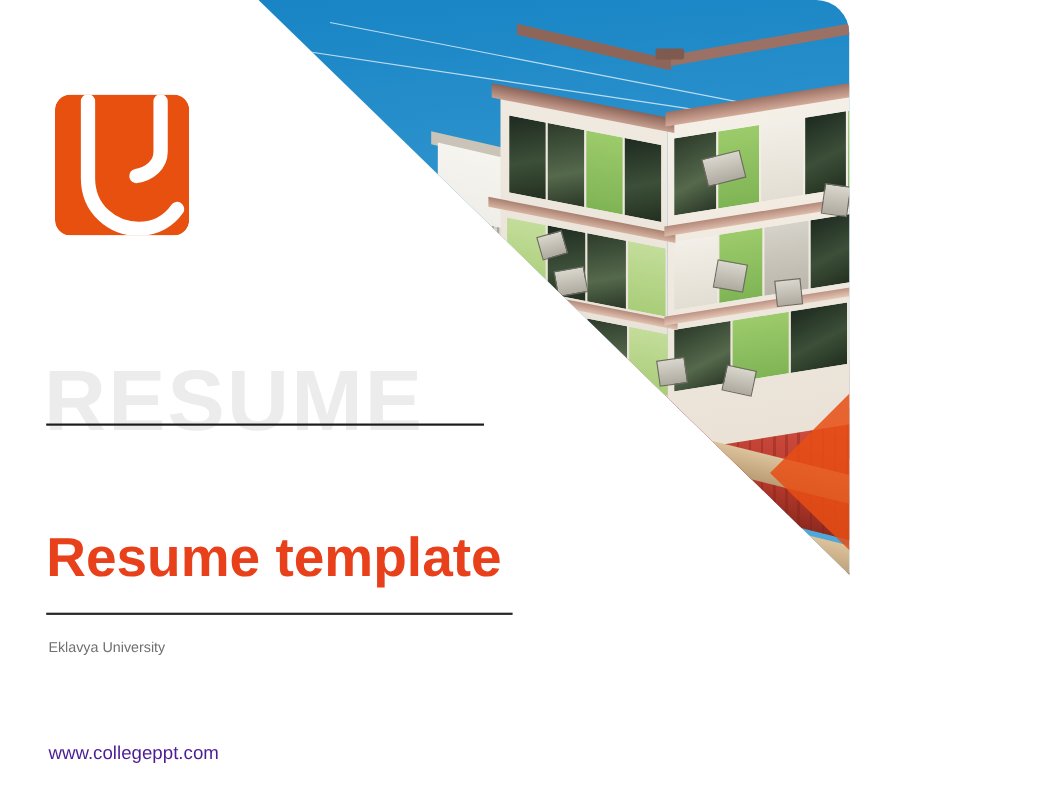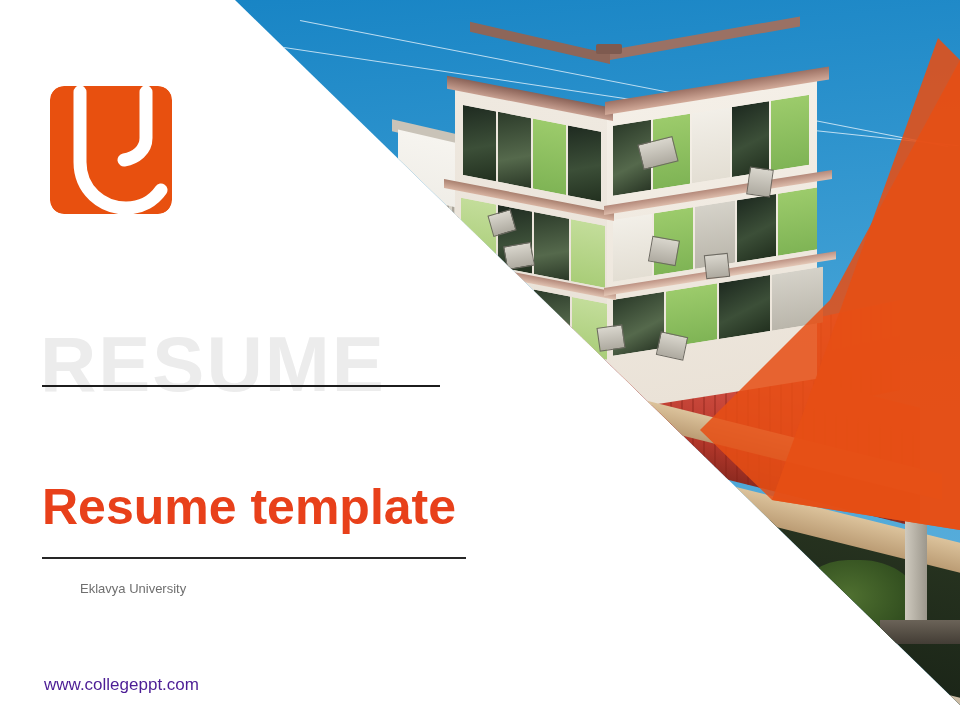--- a/index.html
+++ b/index.html
@@ -5,24 +5,25 @@
   html, body {
     margin: 0;
     padding: 0;
     background: #ffffff;
   }
   body {
     font-family: "Liberation Sans", sans-serif;
   }
   #slide {
     position: relative;
-    width: 960px;
+    width: 772px;
     height: 720px;
     background: #ffffff;
     overflow: hidden;
+    border-radius: 30px;
   }
 
   
   #photo-area {
     position: absolute;
     left: 0; top: 0;
     width: 960px; height: 720px;
     
     clip-path: polygon(235px 0px, 960px 0px, 960px 705px);
     overflow: hidden;
@@ -293,21 +294,20 @@
     left: 42px; top: 557px;
     width: 424px; height: 2px;
     background: #262626;
   }
   #university {
     position: absolute;
     left: 44px; top: 581px;
     font-size: 13px;
     color: #6f6f6f;
     white-space: nowrap;
-    margin-left: 36px;
   }
   #footer-url {
     position: absolute;
     left: 44px; top: 675px;
     font-size: 17px;
     color: #4c1d95;
     white-space: nowrap;
   }
 </style>
 </head>

